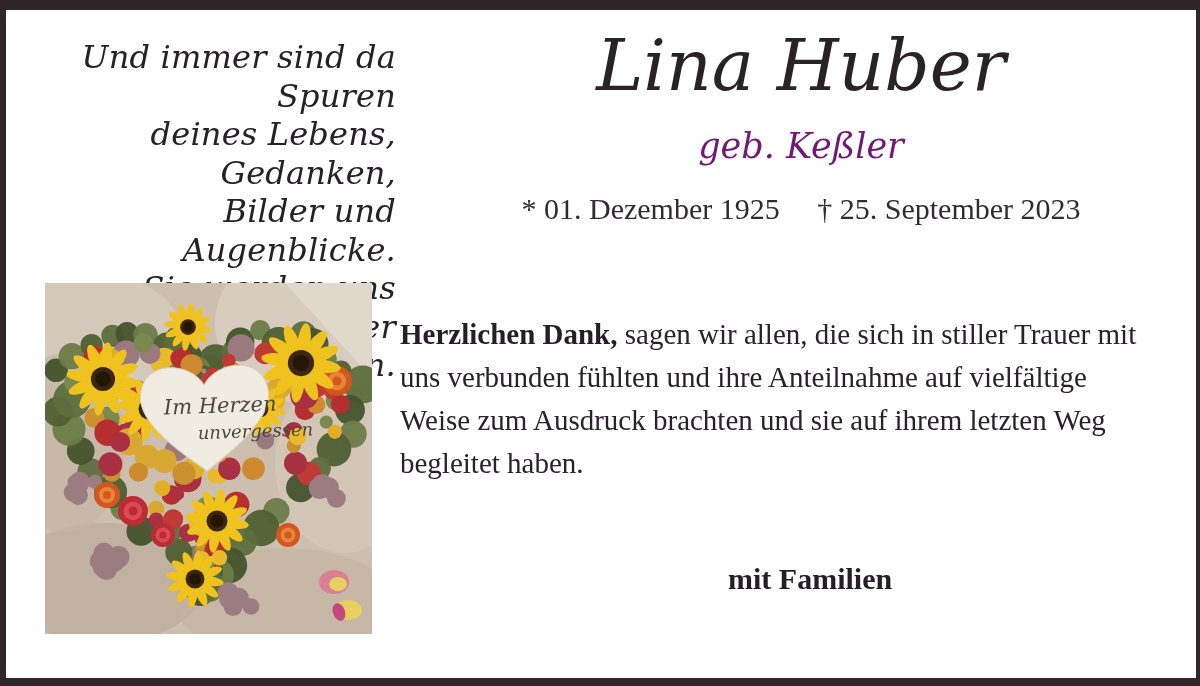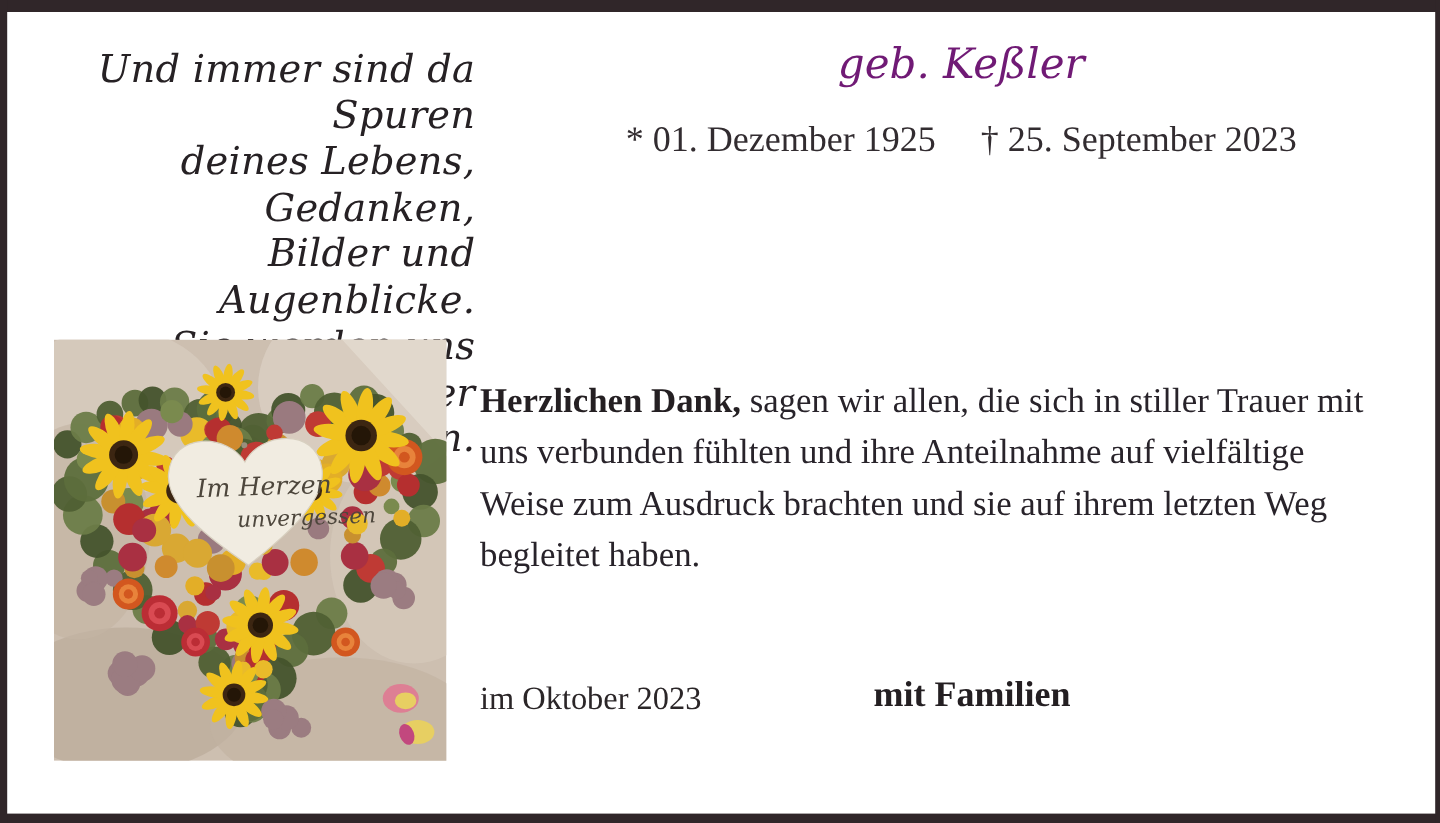--- a/index.html
+++ b/index.html
@@ -65,20 +65,21 @@
 
   <div class="verse">
     <div>Und immer sind da Spuren</div>
     <div>deines Lebens, Gedanken,</div>
     <div>Bilder und Augenblicke.</div>
     <div>Sie werden uns immer</div>
     <div>an dich erinnern.</div>
   </div>
 
   <div class="header">
+    <div class="deceased-name">Lina Huber</div>
     <div class="maiden-name">geb. Keßler</div>
     <div class="life-dates">
       <span class="birth-date">* 01. Dezember 1925</span>
       <span class="death-date">† 25. September 2023</span>
     </div>
   </div>
 
   <figure class="photo">
     <svg id="wreath" viewBox="0 0 327 351" role="img" aria-label="Heart-shaped funeral wreath of sunflowers, roses, berries and greenery on a stone floor, with a white wooden heart sign">
       <g>
@@ -424,20 +425,19 @@
         <ellipse cx="293" cy="301" rx="9" ry="7" fill="#e7cf62"></ellipse>
         <ellipse cx="303" cy="327" rx="14" ry="10" fill="#e7cf62"></ellipse>
         <ellipse cx="294" cy="329" rx="6" ry="9" fill="#c2487e" transform="rotate(-20 294 329)"></ellipse>
       </g>
     </svg>
   </figure>
 
   <p class="thanks"><span class="lead">Herzlichen Dank,</span><span> sagen wir allen, die sich in stiller Trauer mit uns verbunden fühlten und ihre Anteilnahme auf vielfältige Weise zum Ausdruck brachten und sie auf ihrem letzten Weg begleitet haben.</span></p>
 
   <div class="closing-left">
-    <div>im Oktober 2023</div>
   </div>
 
   <div class="closing-right">
     <div>mit Familien</div>
   </div>
 
 </div>
 
 </body></html>

